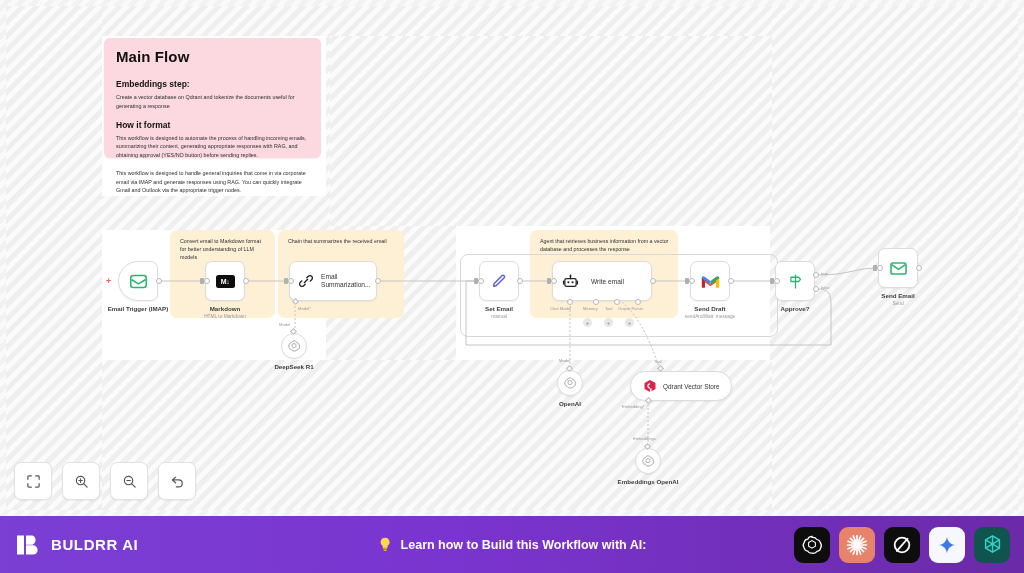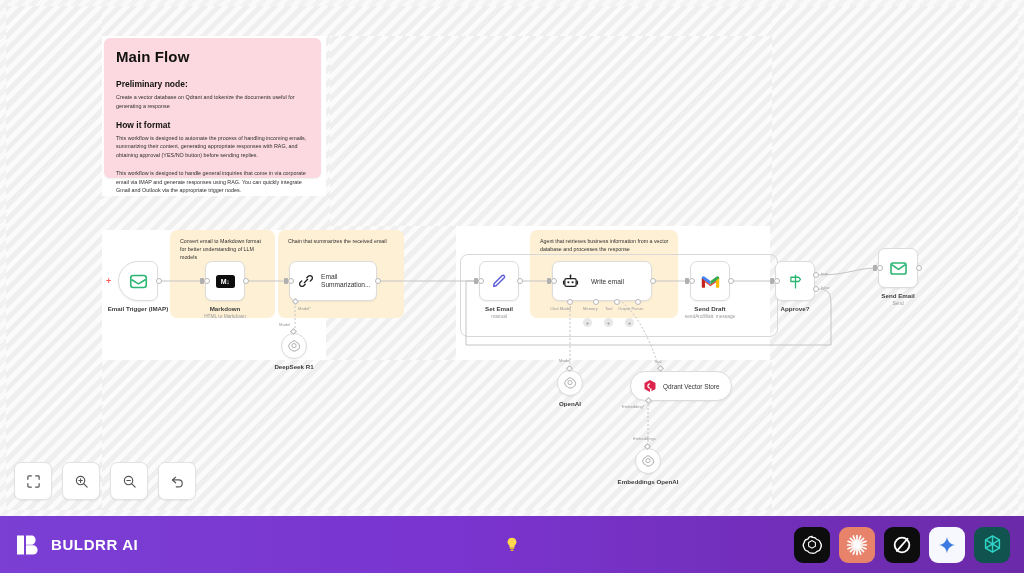--- a/index.html
+++ b/index.html
@@ -143,23 +143,23 @@
     <div class="inner-white"></div>
 
     <div class="hatch" style="left:6px; top:6px; width:96px; height:504px;"></div>
     <div class="hatch" style="left:326px; top:6px; width:130px; height:504px;"></div>
     <div class="hatch" style="left:770px; top:6px; width:248px; height:504px;"></div>
     <div class="hatch" style="left:102px; top:360px; width:670px; height:150px;"></div>
     <div class="hatch" style="left:102px; top:6px; width:670px; height:30px;"></div>
     <div class="hatch" style="left:330px; top:36px; width:442px; height:190px;"></div>
     <div class="hatch" style="left:102px; top:196px; width:224px; height:34px;"></div>
 
-    <div class="sticky sticky-pink" style="left:104px; top:38px; width:217px; height:140px;">
+    <div class="sticky sticky-pink" style="left:104px; top:38px; width:217px; height:120px;">
       <h1>Main Flow</h1>
-      <h2>Preliminary node:</h2>
+      <h2>Embeddings step:</h2>
       <p>Create a vector database on Qdrant and tokenize the documents useful for generating a response</p>
       <h2>How it format</h2>
       <p>This workflow is designed to automate the process of handling incoming emails, summarizing their content, generating appropriate responses with RAG, and obtaining approval (YES/NO button) before sending replies.</p>
       <p>This workflow is designed to handle general inquiries that come in via corporate email via IMAP and generate responses using RAG. You can quickly integrate Gmail and Outlook via the appropriate trigger nodes.</p>
     </div>
 
 
     <div class="region region-yellow" style="left:170px; top:230px; width:105px; height:88px;">
       <div class="cap">Convert email to Markdown format for better understanding of LLM models</div>
     </div>
@@ -445,20 +445,21 @@
       </div>
       <span class="nm">BULDRR AI</span>
     </div>
 
     <div class="cta">
       <svg width="15" height="17" viewBox="0 0 24 26">
         <path d="M12 2.2 a7 7 0 0 0-4 12.8 V18 h8 v-3 a7 7 0 0 0-4-12.8 z" fill="#ffd84d"></path>
         <rect x="8.6" y="18.6" width="6.8" height="2" rx="1" fill="#e0b32f"></rect>
         <rect x="9.6" y="21.4" width="4.8" height="2" rx="1" fill="#e0b32f"></rect>
       </svg>
+      <span class="txt">Learn how to Build this Workflow with AI:</span>
     </div>
 
     <div class="ai-icons">
       <div class="ai-ic" style="background:#0d0d0d;">
         <svg width="22" height="22" viewBox="0 0 24 24">
           <path d="M12 2.6c-2.1 0-3.9 1.3-4.6 3.1-2 .2-3.6 1.7-4 3.6-1.2 1.6-1.3 3.8-.1 5.5.4 2 2 3.5 4 3.8 1.1 1.7 3.1 2.6 5.1 2.3 1.9.4 3.9-.3 5.1-1.9 2-.3 3.6-1.8 4-3.8 1-1.7.9-3.8-.3-5.4-.3-2-1.9-3.5-3.9-3.8-1.2-1.7-3.2-2.6-5.3-2.3z" fill="none" stroke="#fff" stroke-width="1.35"></path>
           <path d="M8.3 9.2 L12 7.1 L15.7 9.2 v4.1 L12 15.4 L8.3 13.3z" fill="none" stroke="#fff" stroke-width="1.15"></path>
         </svg>
       </div>
       <div class="ai-ic" style="background:#e8836b;">

